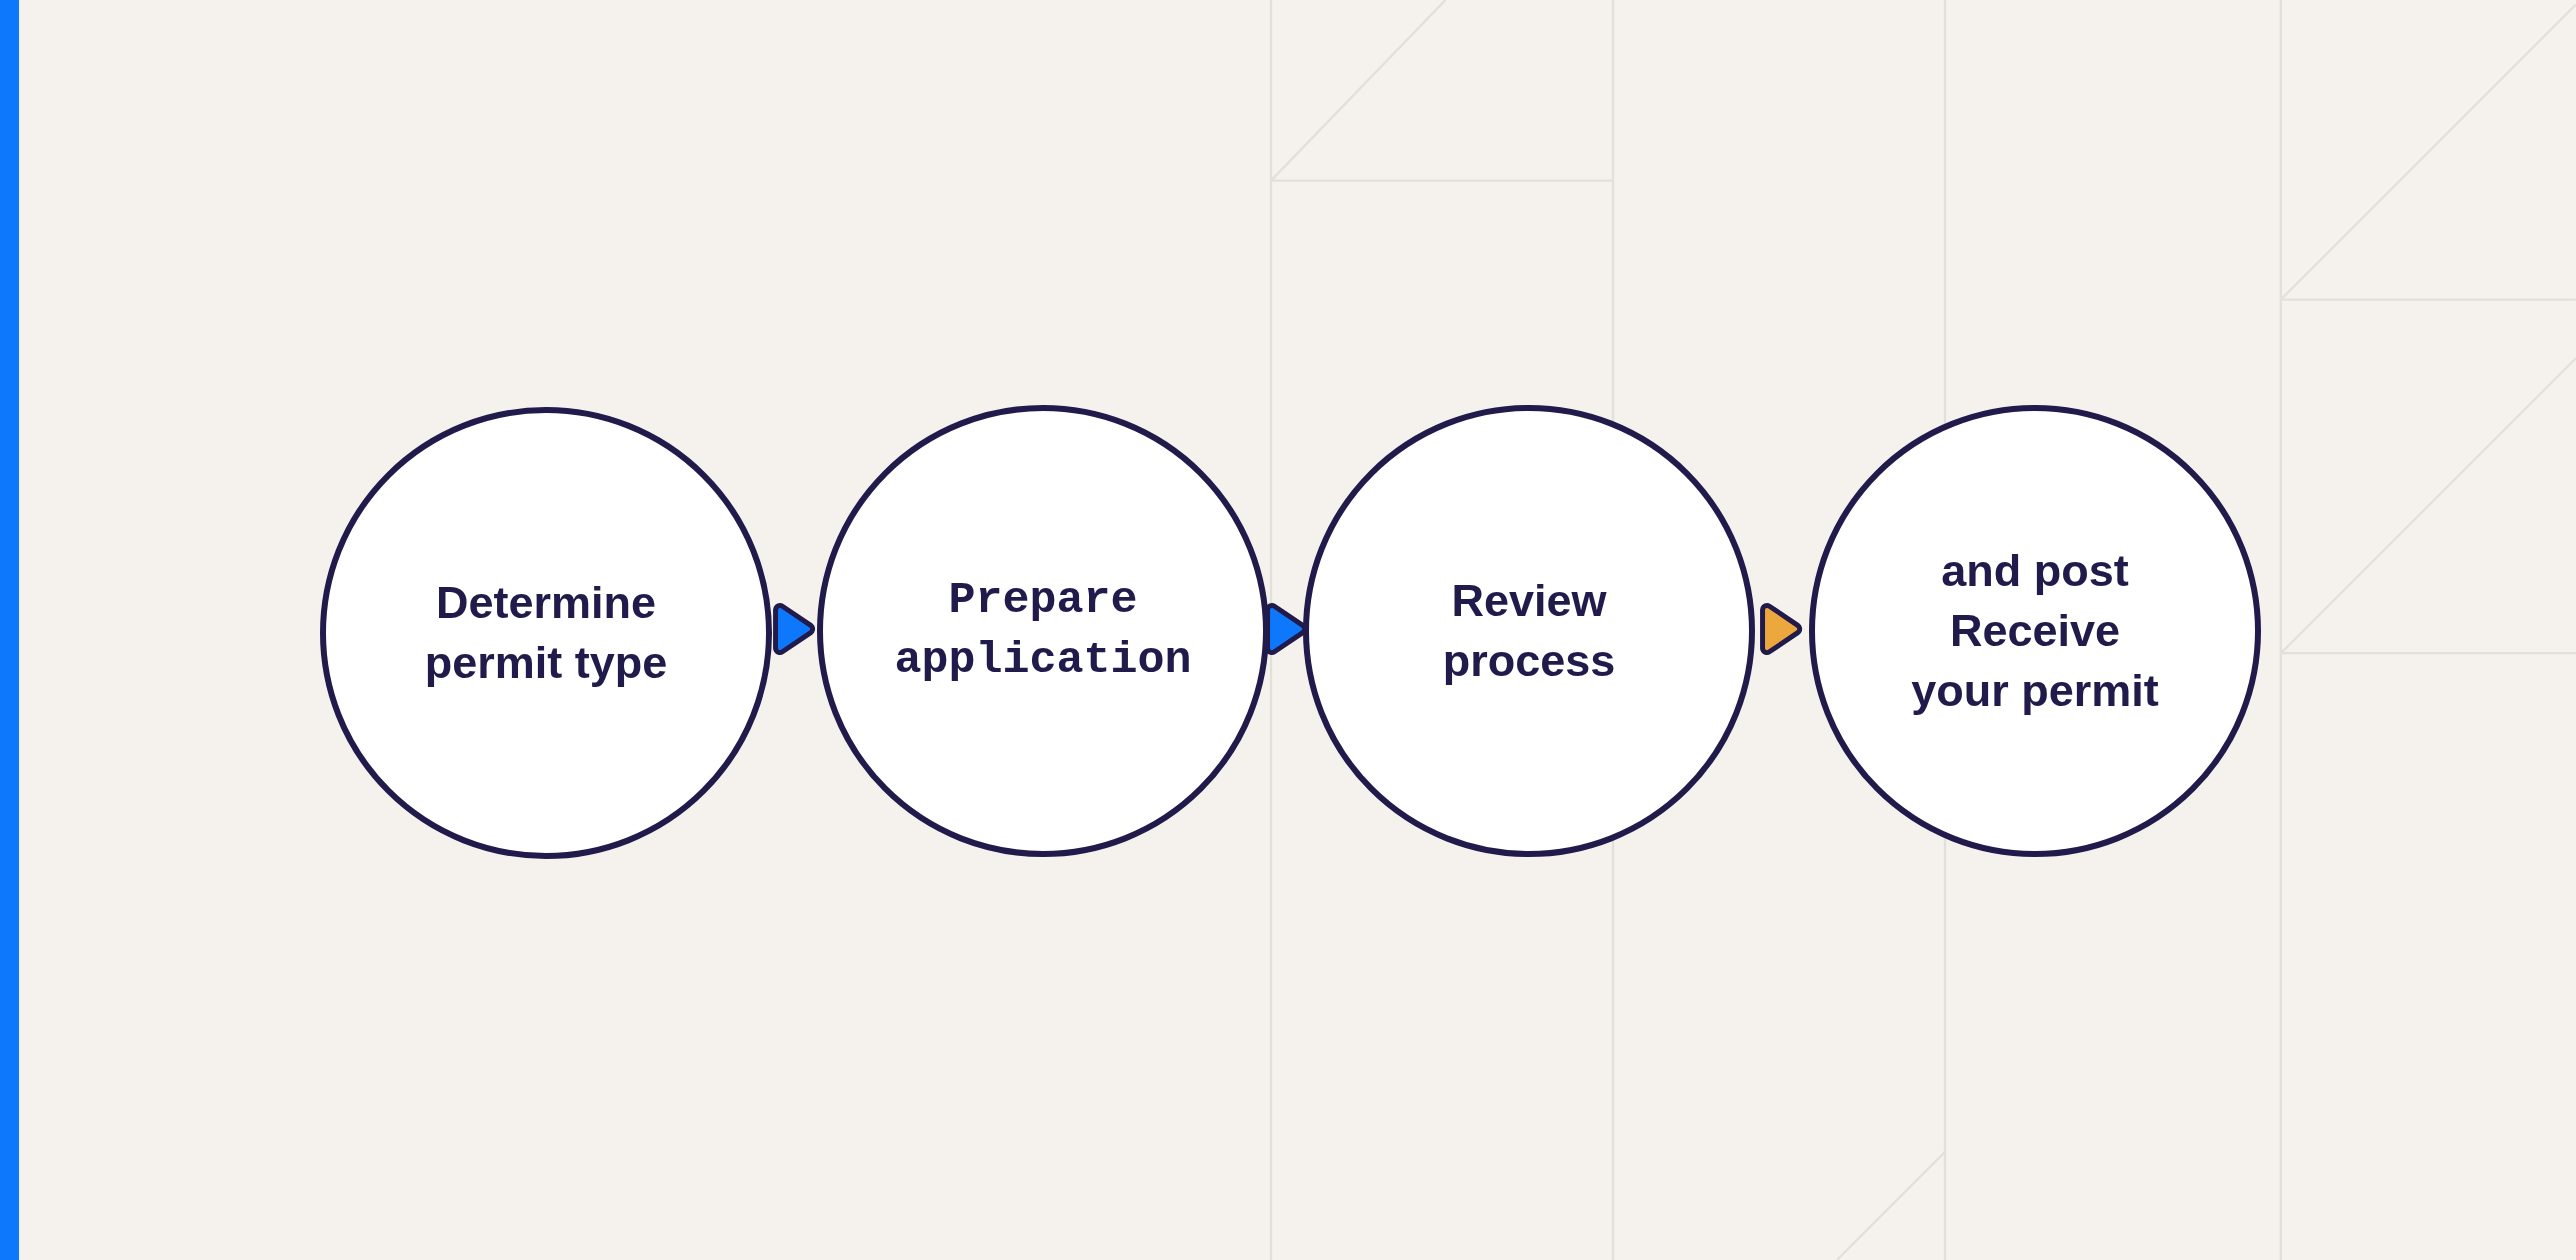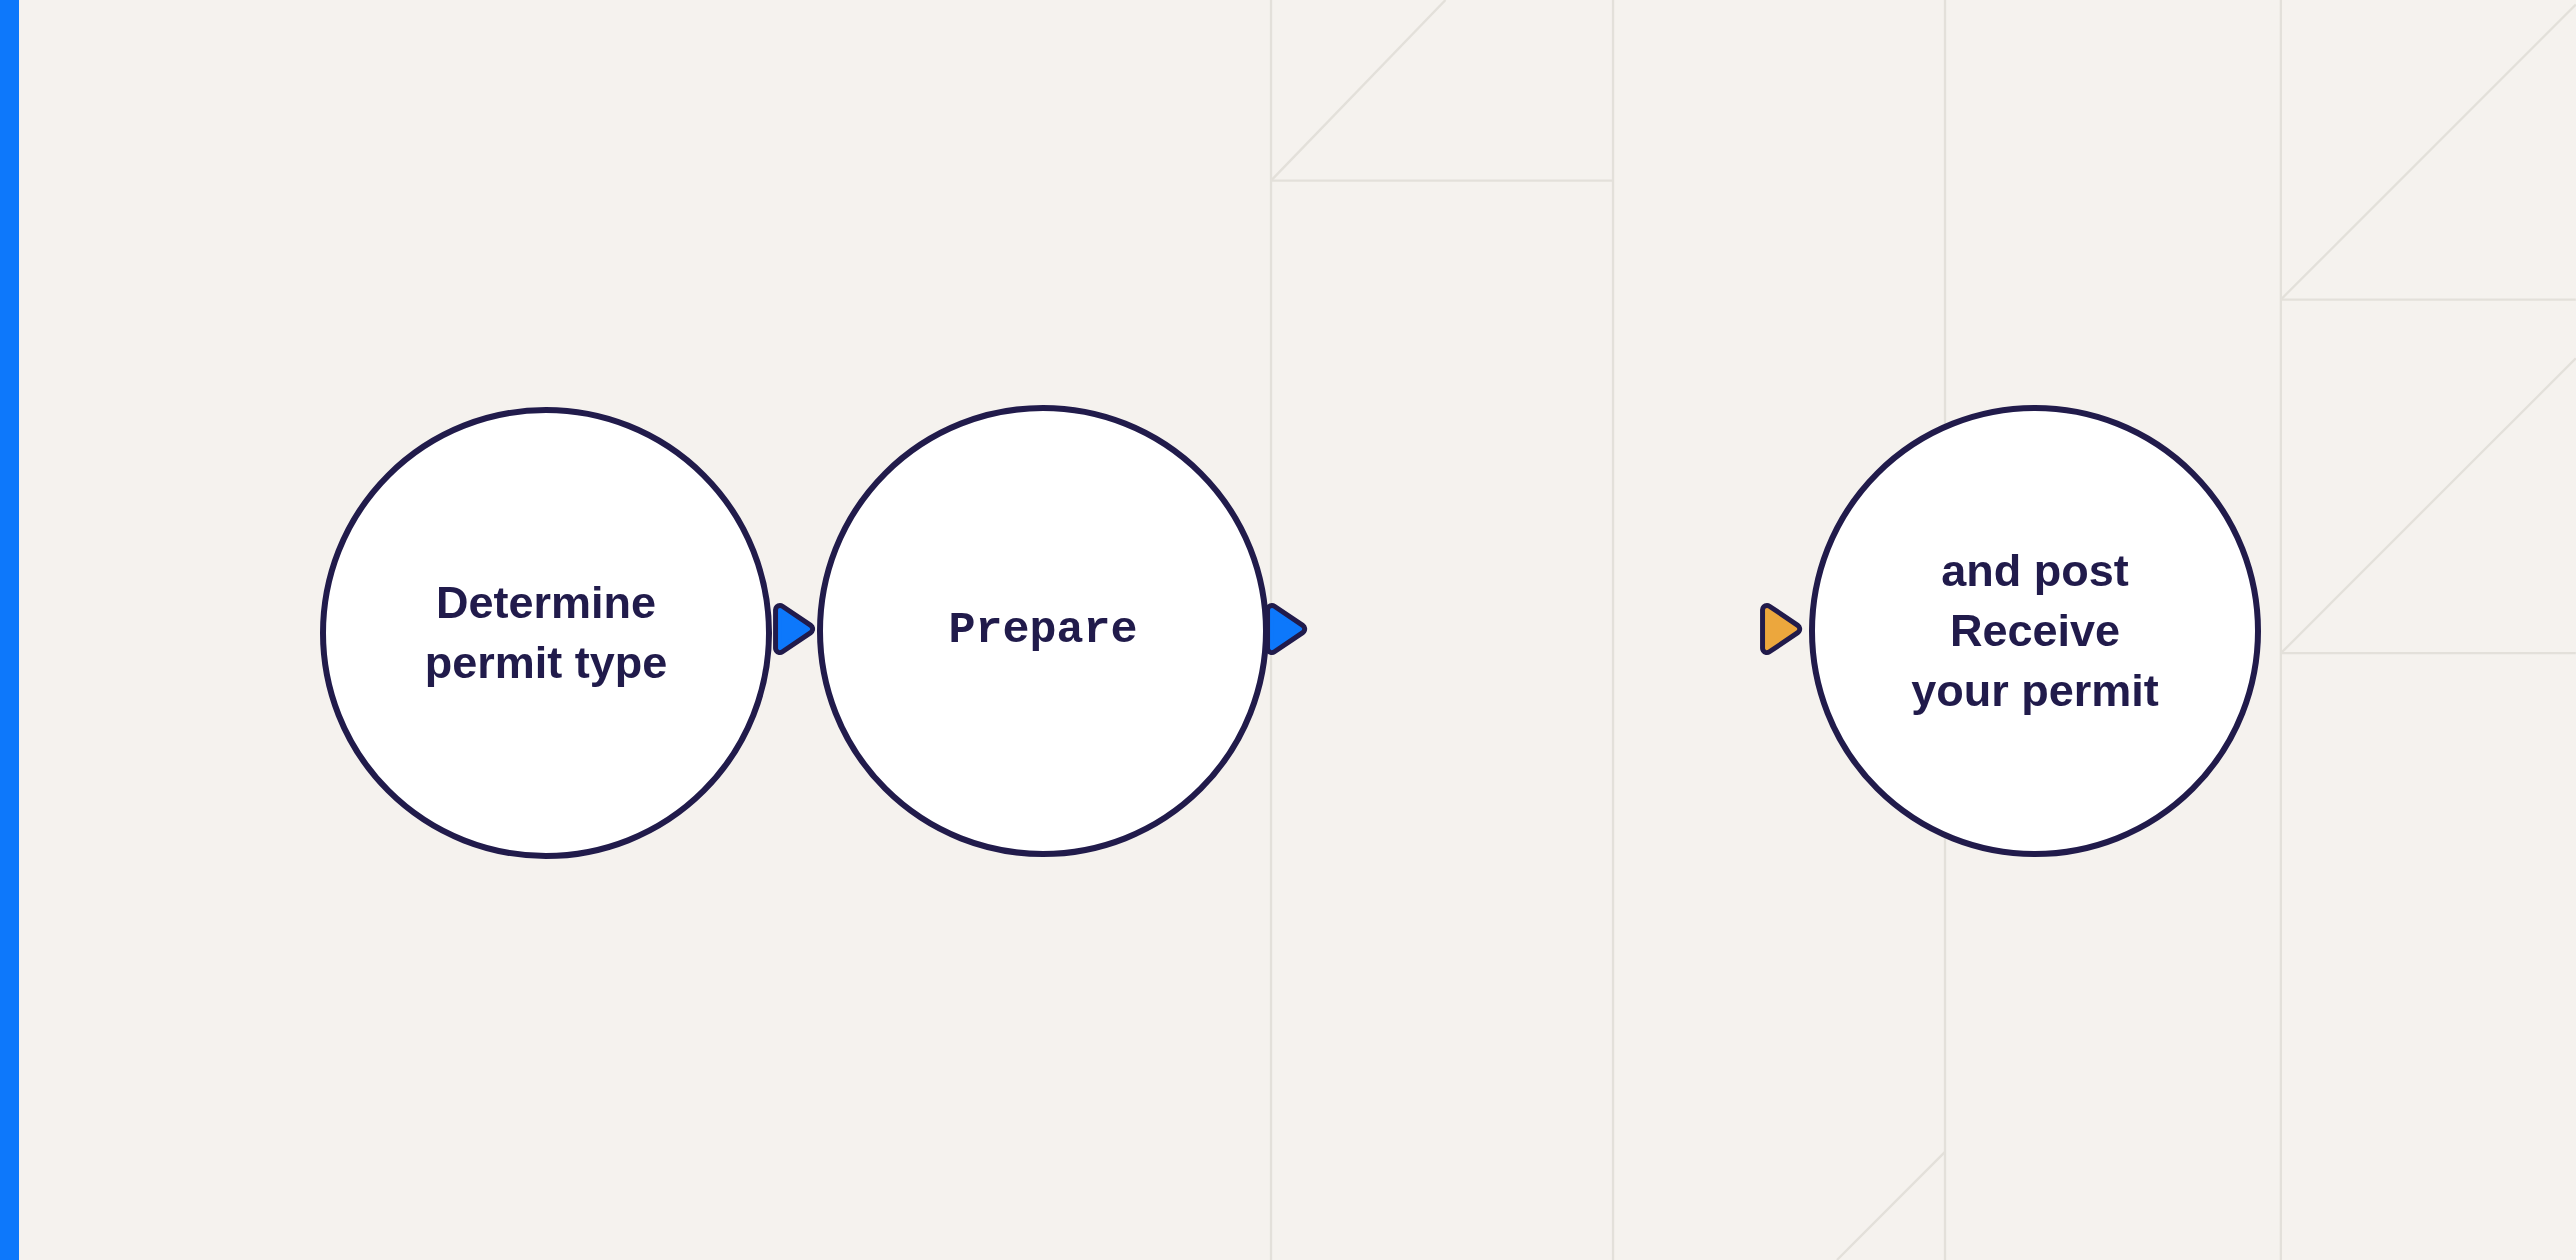--- a/index.html
+++ b/index.html
@@ -85,28 +85,35 @@
   </div>
 
   <svg class="arrow a1" viewBox="0 0 64 80" xmlns="http://www.w3.org/2000/svg">
     <polygon class="tri-outer" points="13,15 50,40 13,65"></polygon>
     <polygon class="tri-inner tri-blue" points="13,15 50,40 13,65"></polygon>
   </svg>
 
   <div class="circle c2">
     <div class="label">
       <div>Prepare</div>
+      <div>application</div>
     </div>
   </div>
 
   <svg class="arrow a2" viewBox="0 0 64 80" xmlns="http://www.w3.org/2000/svg">
     <polygon class="tri-outer" points="13,15 50,40 13,65"></polygon>
     <polygon class="tri-inner tri-blue" points="13,15 50,40 13,65"></polygon>
   </svg>
 
+  <div class="circle c3">
+    <div class="label">
+      <div>Review</div>
+      <div>process</div>
+    </div>
+  </div>
 
   <svg class="arrow a3" viewBox="0 0 64 80" xmlns="http://www.w3.org/2000/svg">
     <polygon class="tri-outer" points="13,15 50,40 13,65"></polygon>
     <polygon class="tri-inner tri-orange" points="13,15 50,40 13,65"></polygon>
   </svg>
 
   <div class="circle c4">
     <div class="label">
       <div>and post</div>
       <div>Receive</div>

